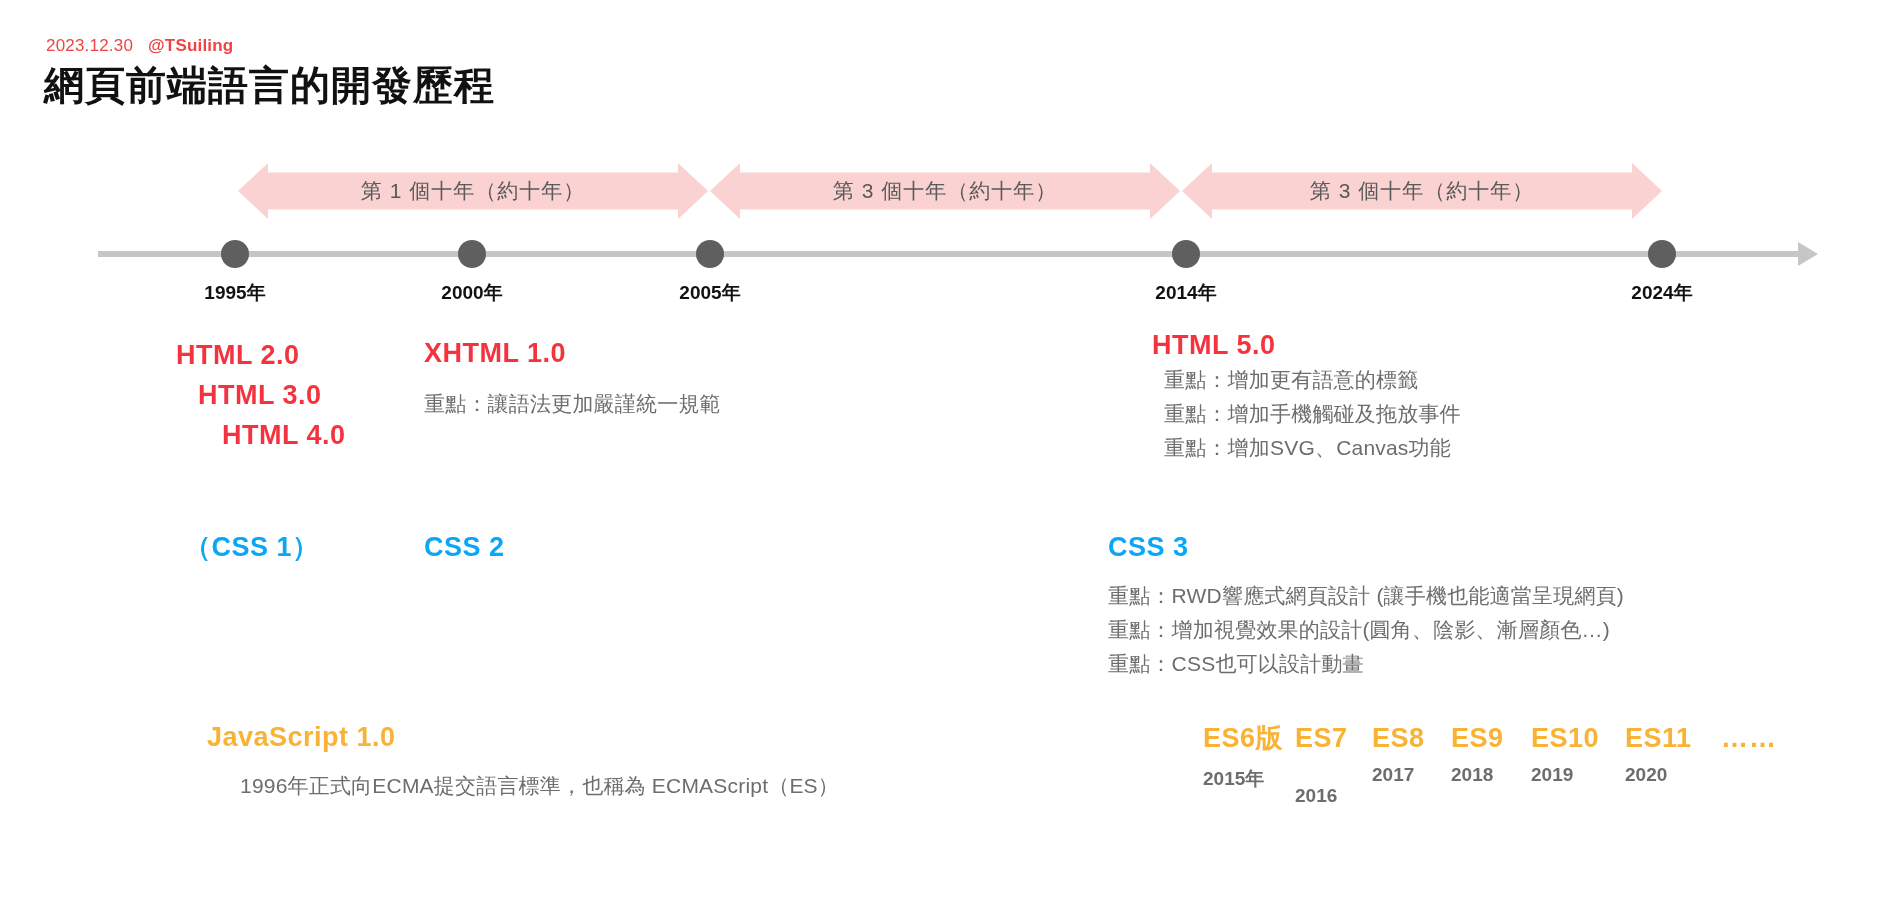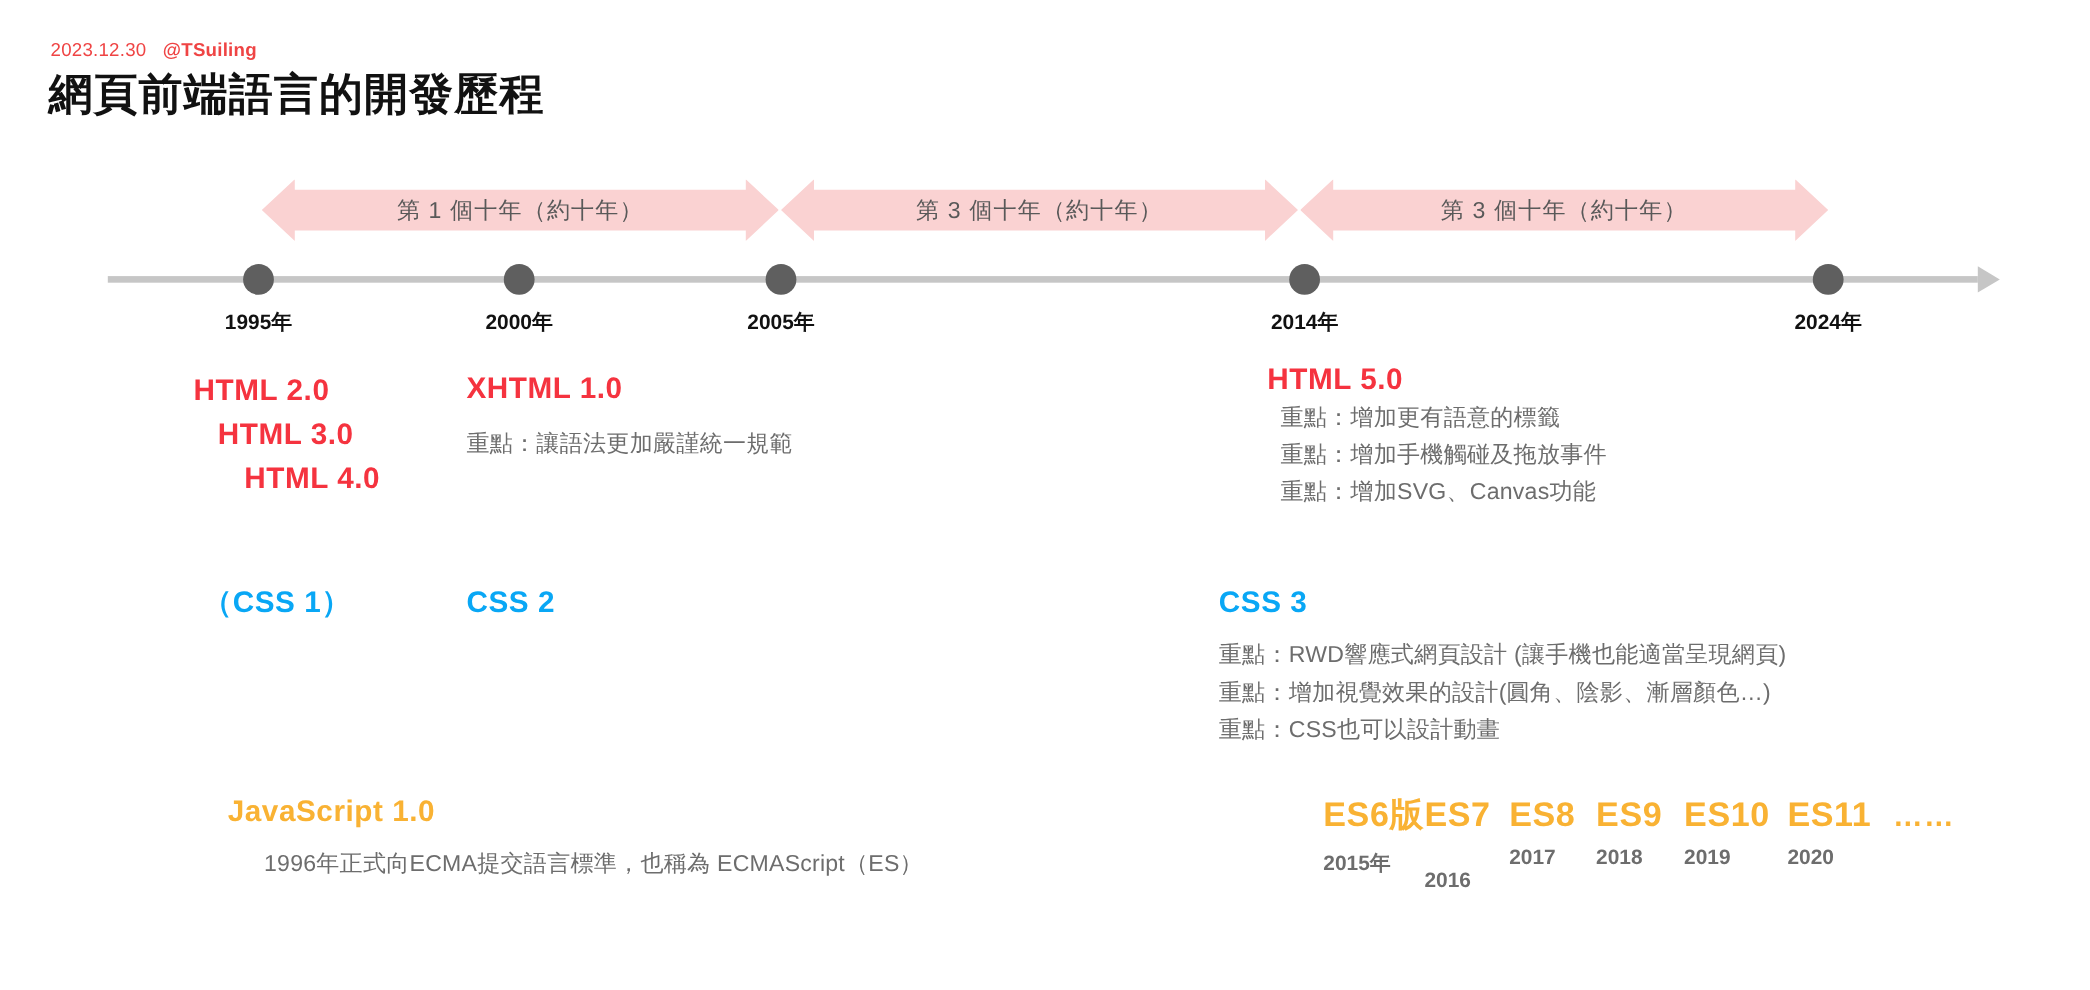--- a/index.html
+++ b/index.html
@@ -137,21 +137,21 @@
 
   .stagger div:nth-child(1) { padding-left: 0px; }
   .stagger div:nth-child(2) { padding-left: 22px; }
   .stagger div:nth-child(3) { padding-left: 46px; }
   .stagger div { line-height: 1.48; }
 
   
   .es-row { display: flex; align-items: baseline; }
   .es-col { display: flex; flex-direction: column; }
   .es-name {
-    font-size: 31px;
+    font-size: 27px;
     font-weight: 700;
     color: #f9b233;
     letter-spacing: .5px;
   }
   .es-year {
     font-size: 19px;
     font-weight: 700;
     color: #6d6d6d;
     margin-top: 10px;
   }

